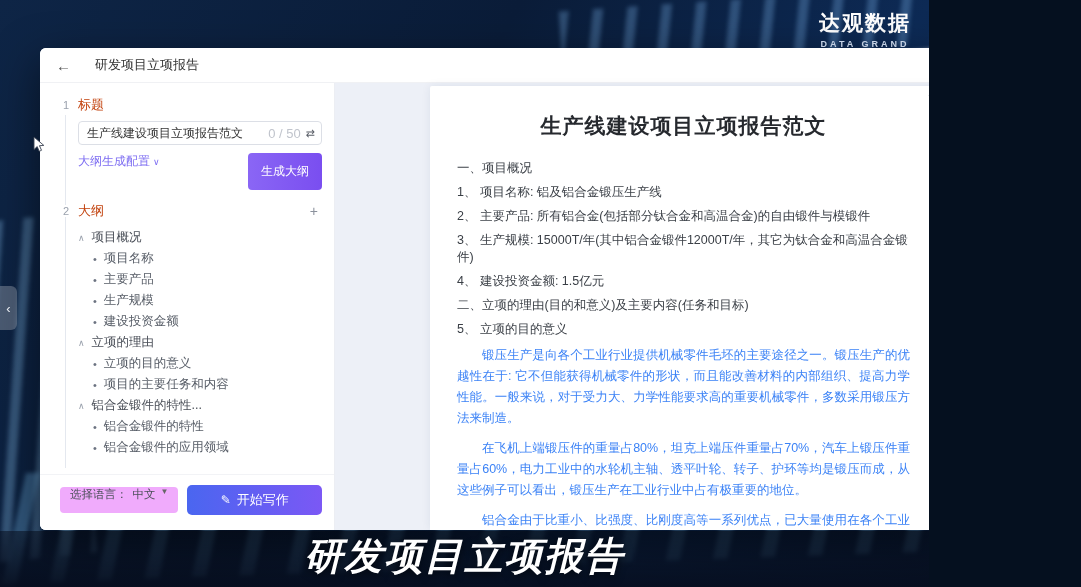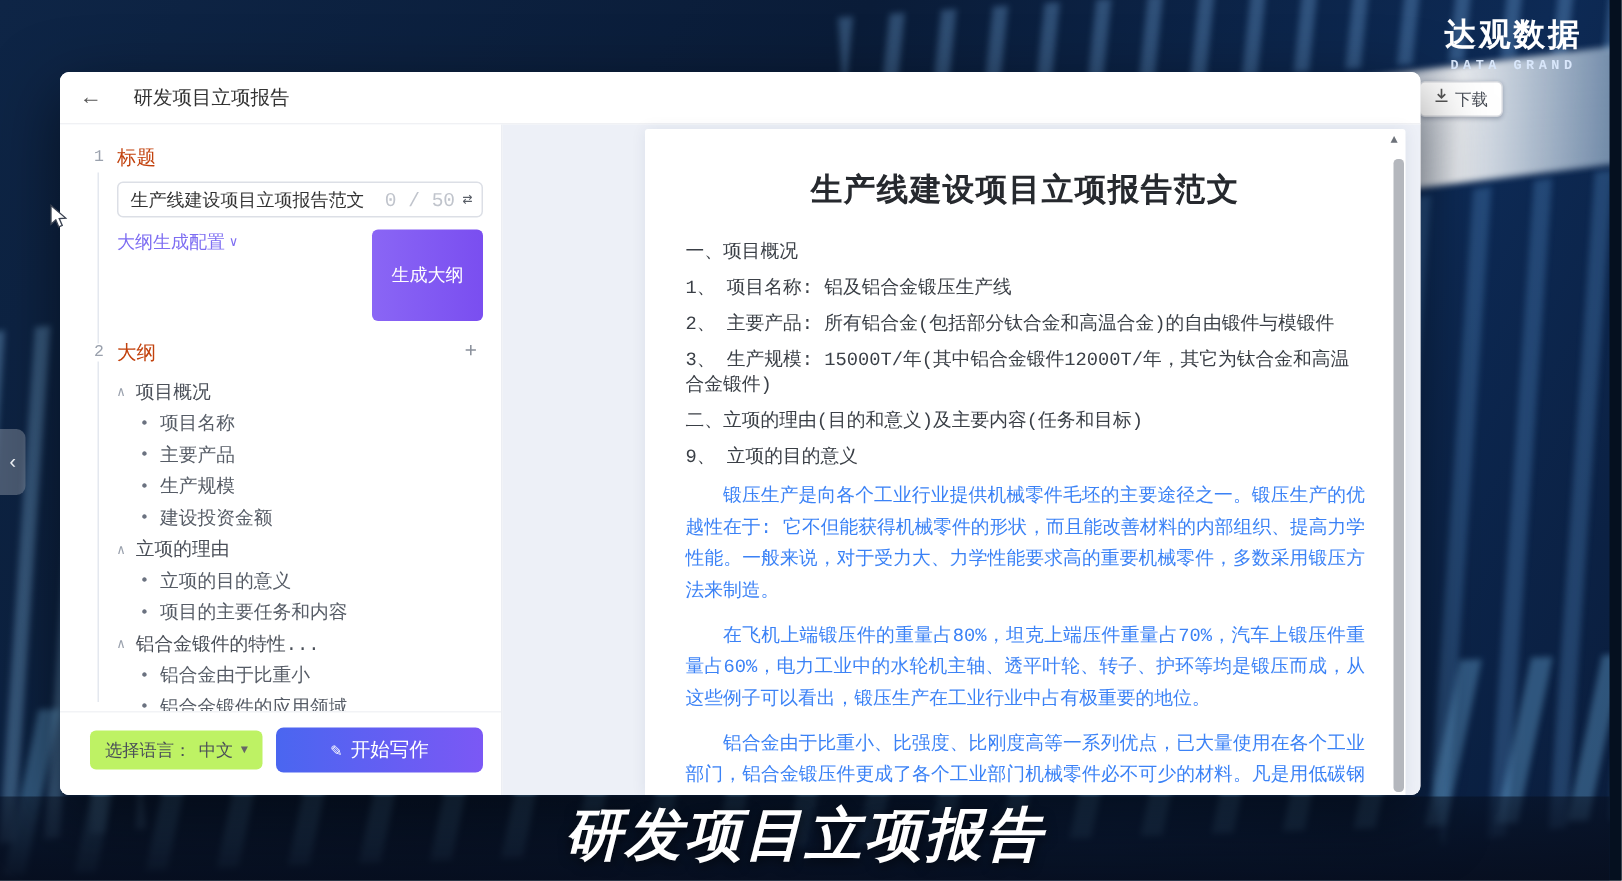--- a/index.html
+++ b/index.html
@@ -1,17 +1,17 @@
 <!DOCTYPE html>
 <html><head>
 <meta charset="utf-8">
 <style>
   html,body{margin:0;padding:0;background:#05101f;}
-  .stage{position:relative;width:1073px;height:587px;overflow:hidden;
-    font-family:Liberation Mono, monospace;
+  .stage{position:relative;width:929px;height:587px;overflow:hidden;
+    font-family:Liberation Sans, sans-serif;
     background:linear-gradient(118deg,#0e2546 0%,#0a1c38 42%,#0d2a55 75%,#0a1c3a 100%);}
   
   .streak{position:absolute;pointer-events:none;filter:blur(2px);}
   .st-top{left:560px;top:-8px;width:560px;height:58px;opacity:.8;transform:rotate(-4deg);
     background:repeating-linear-gradient(100deg,rgba(140,200,255,.35) 0 10px,rgba(10,30,60,0) 10px 34px);}
   .st-tr{left:830px;top:38px;width:380px;height:78px;opacity:.95;transform:rotate(-7deg);
     background:linear-gradient(100deg,rgba(255,255,255,0) 0%,rgba(255,255,255,.95) 38%,rgba(190,225,255,.45) 70%,rgba(190,225,255,0) 100%);}
   .st-right{left:930px;top:120px;width:220px;height:430px;opacity:.55;transform:rotate(-8deg);
     background:repeating-linear-gradient(102deg,rgba(120,190,255,.4) 0 12px,rgba(8,25,50,0) 12px 40px);}
   .st-left{left:-50px;top:220px;width:130px;height:340px;opacity:.6;transform:rotate(-6deg);
@@ -49,31 +49,31 @@
   .step-label{font-size:13px;color:#c2410c;margin-left:4px;}
   .title-input-wrap{position:relative;margin:7px 0 8px 20px;width:244px;z-index:1;}
   .title-input{width:100%;height:24px;box-sizing:border-box;border:1px solid #dcdfe6;border-radius:4px;
     font-size:12px;color:#333;padding:0 56px 0 8px;outline:none;font-family:inherit;background:#fff;}
   .input-meta{position:absolute;right:7px;top:0;height:24px;display:flex;align-items:center;gap:5px;}
   .counter{font-size:13px;color:#c0c4cc;}
   .ai-icon{font-size:11px;color:#5a5f68;cursor:pointer;}
   .config-row{display:flex;align-items:flex-start;justify-content:space-between;margin:4px 0 12px 20px;width:244px;z-index:1;position:relative;}
   .config-link{font-size:12px;color:#7d6df2;display:flex;align-items:center;gap:3px;cursor:pointer;}
   .cfg-caret{font-size:9px;color:#7d6df2;}
-  .gen-btn{border:none;border-radius:4px;color:#fff;font-size:12px;padding:22px 13px;cursor:pointer;
+  .gen-btn{border:none;border-radius:4px;color:#fff;font-size:12px;padding:10px 13px;cursor:pointer;
     background:linear-gradient(90deg,#8a66f5,#7a4ef0);font-family:inherit;}
   .outline-header{display:flex;align-items:center;margin:2px 0 7px 0;position:relative;z-index:1;}
   .plus-icon{margin-left:auto;margin-right:4px;color:#8b919c;font-size:14px;cursor:pointer;line-height:1;}
   .outline-tree{margin-left:20px;position:relative;z-index:1;}
   .o-sec-title{display:flex;align-items:center;gap:7px;height:21px;font-size:12.5px;color:#4a4f58;cursor:pointer;}
   .o-caret{font-size:9px;color:#9aa1ad;}
   .o-child{display:flex;align-items:center;gap:7px;height:21px;padding-left:15px;font-size:12.5px;color:#565c66;cursor:pointer;}
   .o-bullet{color:#6b7280;font-size:11px;}
   .sidebar-footer{flex:0 0 auto;display:flex;align-items:center;gap:9px;padding:10px 12px 15px 20px;border-top:1px solid #f2f3f6;}
-  .lang-select{height:26px;background:#bef264;border-radius:4px;display:flex;align-items:center;gap:5px;
+  .lang-select{height:26px;background:#f0abfc;border-radius:4px;display:flex;align-items:flex-start;gap:5px;
     padding:0 10px;font-size:11.5px;color:#4a4f58;cursor:pointer;}
   .lang-caret{font-size:8px;color:#666;}
   .start-btn{flex:1;height:30px;border:none;border-radius:5px;color:#fff;font-size:13px;cursor:pointer;
     display:flex;align-items:center;justify-content:center;gap:6px;font-family:inherit;
     background:linear-gradient(90deg,#4a66f0,#7b58f5);}
   .pen-icon{font-size:12px;}
   
   .content{flex:1;position:relative;padding:3px 10px 0 95px;min-width:0;}
   .doc-page{background:#fff;height:100%;box-shadow:0 0 10px rgba(30,50,90,.08);border-radius:2px 2px 0 0;
     padding:26px 27px 0 27px;box-sizing:border-box;overflow:hidden;}
@@ -205,21 +205,21 @@
   </div>
 
   <div class="o-sec">
     <div class="o-sec-title">
       <span class="o-caret">∧</span>
       <span>铝合金锻件的特性...</span>
     </div>
     <div>
   <div class="o-child">
     <span class="o-bullet">•</span>
-    <span>铝合金由于比重小</span>
+    <span>铝合金锻件的特性</span>
   </div>
 
   <div class="o-child">
     <span class="o-bullet">•</span>
     <span>铝合金锻件的应用领域</span>
   </div>
 </div>
   </div>
 </div>
         </div>
@@ -238,22 +238,23 @@
       </aside>
 
       <main class="content">
         <div class="doc-page">
           <h1 class="doc-title">生产线建设项目立项报告范文</h1>
           <div id="doc-body">
               <p class="doc-line">一、项目概况</p>
               <p class="doc-line">1、 项目名称: 铝及铝合金锻压生产线</p>
               <p class="doc-line">2、 主要产品: 所有铝合金(包括部分钛合金和高温合金)的自由锻件与模锻件</p>
               <p class="doc-line">3、 生产规模: 15000T/年(其中铝合金锻件12000T/年，其它为钛合金和高温合金锻件)</p>
+              <p class="doc-line">4、 建设投资金额: 1.5亿元</p>
               <p class="doc-line">二、立项的理由(目的和意义)及主要内容(任务和目标)</p>
-              <p class="doc-line">9、 立项的目的意义</p>
+              <p class="doc-line">5、 立项的目的意义</p>
               <p class="doc-para">锻压生产是向各个工业行业提供机械零件毛坯的主要途径之一。锻压生产的优越性在于: 它不但能获得机械零件的形状，而且能改善材料的内部组织、提高力学性能。一般来说，对于受力大、力学性能要求高的重要机械零件，多数采用锻压方法来制造。</p>
               <p class="doc-para">在飞机上端锻压件的重量占80%，坦克上端压件重量占70%，汽车上锻压件重量占60%，电力工业中的水轮机主轴、透平叶轮、转子、护环等均是锻压而成，从这些例子可以看出，锻压生产在工业行业中占有极重要的地位。</p>
               <p class="doc-para">铝合金由于比重小、比强度、比刚度高等一系列优点，已大量使用在各个工业部门，铝合金锻压件更成了各个工业部门机械零件必不可少的材料。凡是用低碳钢可以锻造出的种种锻件，都可以用铝合金锻造出来。铝合金可以在锻锤、机械压力机、液压机、顶锻机、扩孔机等各种锻造设备上锻造，可以自由锻、模锻、顶锻、辊锻和扩孔。一般来说，尺寸小、形状简单、偏差要求不严的铝锻件，可以很容易的在锻锤上锻造出来，但是，对于规格大、要求剧烈变形的铝锻件，则宜选用水(液)压机来锻造。对于大型复杂的整</p>
             </div>
         </div>
         <div class="doc-scrollbar">
           <span class="scroll-up-icon">▲</span>
           <div class="sb-thumb"></div>
         </div>
       </main>

